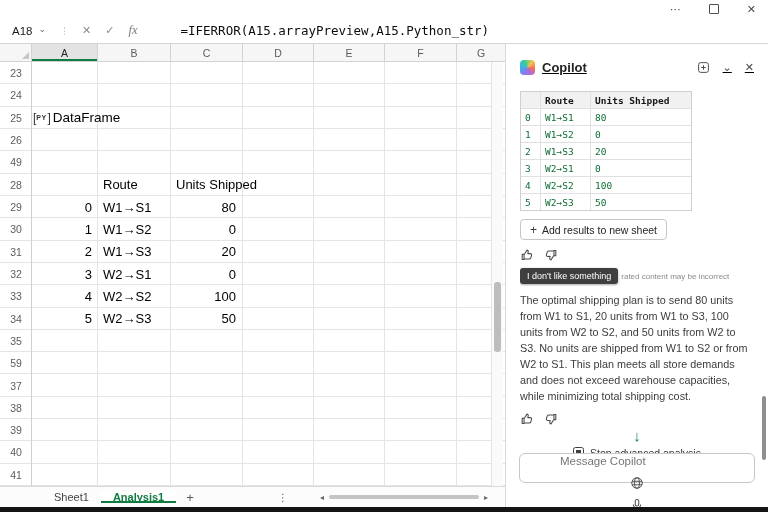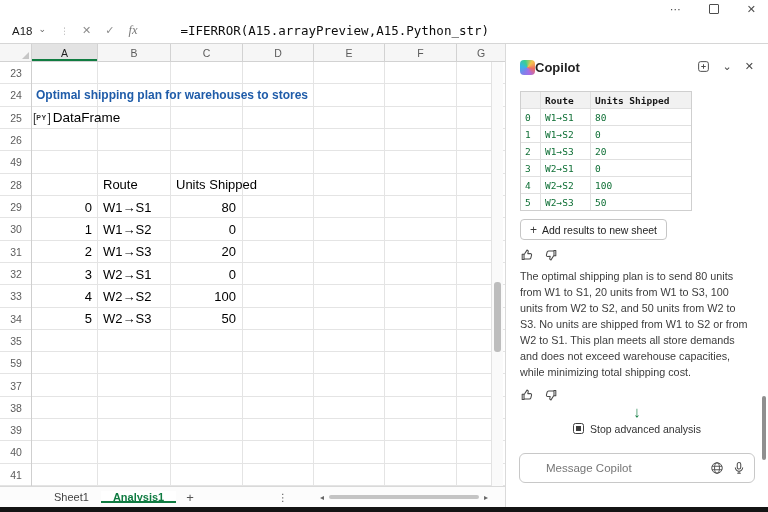--- a/index.html
+++ b/index.html
@@ -74,21 +74,21 @@
   .tab.active{color:#0F7B41;font-weight:bold;box-shadow:inset 0 -2px 0 #0F7B41;background:#fff;}
   .tadd{padding:0 10px;display:flex;align-items:center;color:#555;font-size:13px;}
   .tdots{padding:0 8px;margin-left:66px;display:flex;align-items:center;color:#555;font-size:10px;}
   .hscroll{margin-left:auto;width:188px;display:flex;align-items:center;padding-right:14px;box-sizing:border-box;}
   .harr{color:#666;font-size:8px;padding:0 3px;}
   .htrack{flex:1;height:10px;position:relative;}
   .hthumb{position:absolute;top:3px;left:2px;right:2px;height:4px;background:#C4C4C4;border-radius:2px;}
 
   
   .copilot{flex:1;border-left:1px solid #DADADA;position:relative;background:#fff;padding:16px 14px 0 14px;box-sizing:border-box;}
-  .cp-header{display:flex;align-items:flex-start;height:15px;}
+  .cp-header{display:flex;align-items:center;gap:7px;height:15px;text-decoration:underline;}
   .cp-logo{width:15px;height:15px;border-radius:4px;background:conic-gradient(from 220deg,#7B83EB,#35B6E8,#3BCE8E,#F4C44D,#EE6C60,#A86CE4,#7B83EB);}
   .cp-title{font-weight:bold;font-size:13px;color:#232323;flex:1;}
   .cp-hicons{display:flex;align-items:center;gap:13px;color:#484848;}
   .cp-chev{font-size:11px;}.cp-close{font-size:11px;}
   .cp-table{margin-top:16px;width:170px;border:1px solid #CFCFCF;font-family:"DejaVu Sans Mono",monospace;font-size:9.5px;}
   .t-row{display:flex;height:16px;align-items:stretch;border-bottom:1px solid #E0E0E0;}
   .t-row:last-child{border-bottom:none;}
   .t-head{background:#F1F1F1;font-weight:bold;color:#161616;}
   .t-c{padding-left:4px;box-sizing:border-box;display:flex;align-items:center;border-right:1px solid #E0E0E0;overflow:hidden;white-space:nowrap;}
   .t-idx{width:20px;}.t-route{width:50px;}.t-units{flex:1;border-right:none;}
@@ -97,21 +97,21 @@
   .addplus{font-size:12px;color:#3a3a3a;}
   .cp-feedback{margin-top:8px;display:flex;gap:10px;align-items:center;height:14px;}
   .cp-tipline{margin-top:4px;display:flex;align-items:center;height:20px;white-space:nowrap;overflow:hidden;}
   .cp-tooltip{background:#3F3F3F;color:#fff;font-size:9px;padding:3px 7px;border-radius:3px;box-shadow:0 1px 3px rgba(0,0,0,.35);white-space:nowrap;z-index:2;}
   .cp-disclaimer{font-size:8px;color:#8A8A8A;margin-left:3px;white-space:nowrap;}
   .cp-summary{margin-top:6px;font-size:10.8px;line-height:16px;color:#3C3C3C;width:234px;}
   .cp-arrow{margin-top:2px;text-align:center;color:#107C41;font-size:15px;font-weight:bold;height:16px;line-height:16px;}
   .cp-stop{margin-top:2px;display:flex;align-items:center;justify-content:center;gap:6px;font-size:10.5px;color:#333;height:13px;}
   .stop-ico{width:11px;height:11px;border:1px solid #3f3f3f;border-radius:2.5px;display:inline-flex;align-items:center;justify-content:center;box-sizing:border-box;}
   .stop-inner{width:5px;height:5px;background:#3f3f3f;}
-  .cp-input{position:absolute;left:13px;right:13px;bottom:24px;height:30px;border:1px solid #C8C8C8;border-radius:6px;display:flex;align-items:center;padding:0 24px;gap:8px;background:#fff;box-sizing:border-box;}
+  .cp-input{position:absolute;left:13px;right:13px;bottom:24px;height:30px;border:1px solid #C8C8C8;border-radius:6px;display:flex;align-items:center;padding:0 4px;gap:8px;background:#fff;box-sizing:border-box;flex-direction:column;}
   .cp-field{border:none;outline:none;flex:1;font-size:11.5px;font-family:"Liberation Sans",sans-serif;color:#222;background:transparent;}
   .cp-field::placeholder{color:#767676;}
   .cp-scroll{position:absolute;right:2px;top:352px;width:4px;height:64px;background:#8F8F8F;border-radius:2px;}
 
   .bottombar{position:absolute;left:0;right:0;bottom:0;height:5px;background:#141414;}
   svg{display:block;}
 </style>
 </head>
 <body>
 
@@ -169,26 +169,20 @@
           <div class="rn">34</div>
           <div class="rn">35</div>
           <div class="rn">59</div>
           <div class="rn">37</div>
           <div class="rn">38</div>
           <div class="rn">39</div>
           <div class="rn">40</div>
           <div class="rn">41</div>
         </div>
 
-        <div class="crow" style="--i:1">
-          <div class="sp32"></div>
-          <div class="cellA">
-            <span class="title-text">Optimal shipping plan for warehouses to stores</span>
-          </div>
-        </div>
 
         <div class="crow" style="--i:2">
           <div class="sp32"></div>
           <div class="cellA" style="width:auto;">
             <span class="pybr">[</span>
             <span class="pytag">PY</span>
             <span class="pybr">]</span>
             <span class="pyname">DataFrame</span>
           </div>
         </div>
@@ -364,20 +358,24 @@
             </svg>
         </span>
         <span>
           <svg width="14" height="14" viewBox="0 0 16 16" fill="none" stroke="#4a4a4a" stroke-width="1.2" stroke-linejoin="round" transform="rotate(180)">
               <path d="M2.5 7.2h2.1v6H2.5z"></path>
               <path d="M4.6 12.6h6c.9 0 1.6-.6 1.8-1.4l.8-3.1c.2-.9-.4-1.7-1.3-1.7H8.9l.5-2.3c.2-.9-.5-1.7-1.4-1.7L5.5 6.3l-.9.9"></path>
             </svg>
         </span>
       </div>
 
+      <div class="cp-tipline">
+        <span class="cp-tooltip">I don't like something</span>
+        <span class="cp-disclaimer">rated content may be incorrect</span>
+      </div>
 
       <div class="cp-summary">The optimal shipping plan is to send 80 units from W1 to S1, 20 units from W1 to S3, 100 units from W2 to S2, and 50 units from W2 to S3. No units are shipped from W1 to S2 or from W2 to S1. This plan meets all store demands and does not exceed warehouse capacities, while minimizing total shipping cost.</div>
 
       <div class="cp-feedback">
         <span>
           <svg width="14" height="14" viewBox="0 0 16 16" fill="none" stroke="#4a4a4a" stroke-width="1.2" stroke-linejoin="round">
               <path d="M2.5 7.2h2.1v6H2.5z"></path>
               <path d="M4.6 12.6h6c.9 0 1.6-.6 1.8-1.4l.8-3.1c.2-.9-.4-1.7-1.3-1.7H8.9l.5-2.3c.2-.9-.5-1.7-1.4-1.7L5.5 6.3l-.9.9"></path>
             </svg>
         </span>

